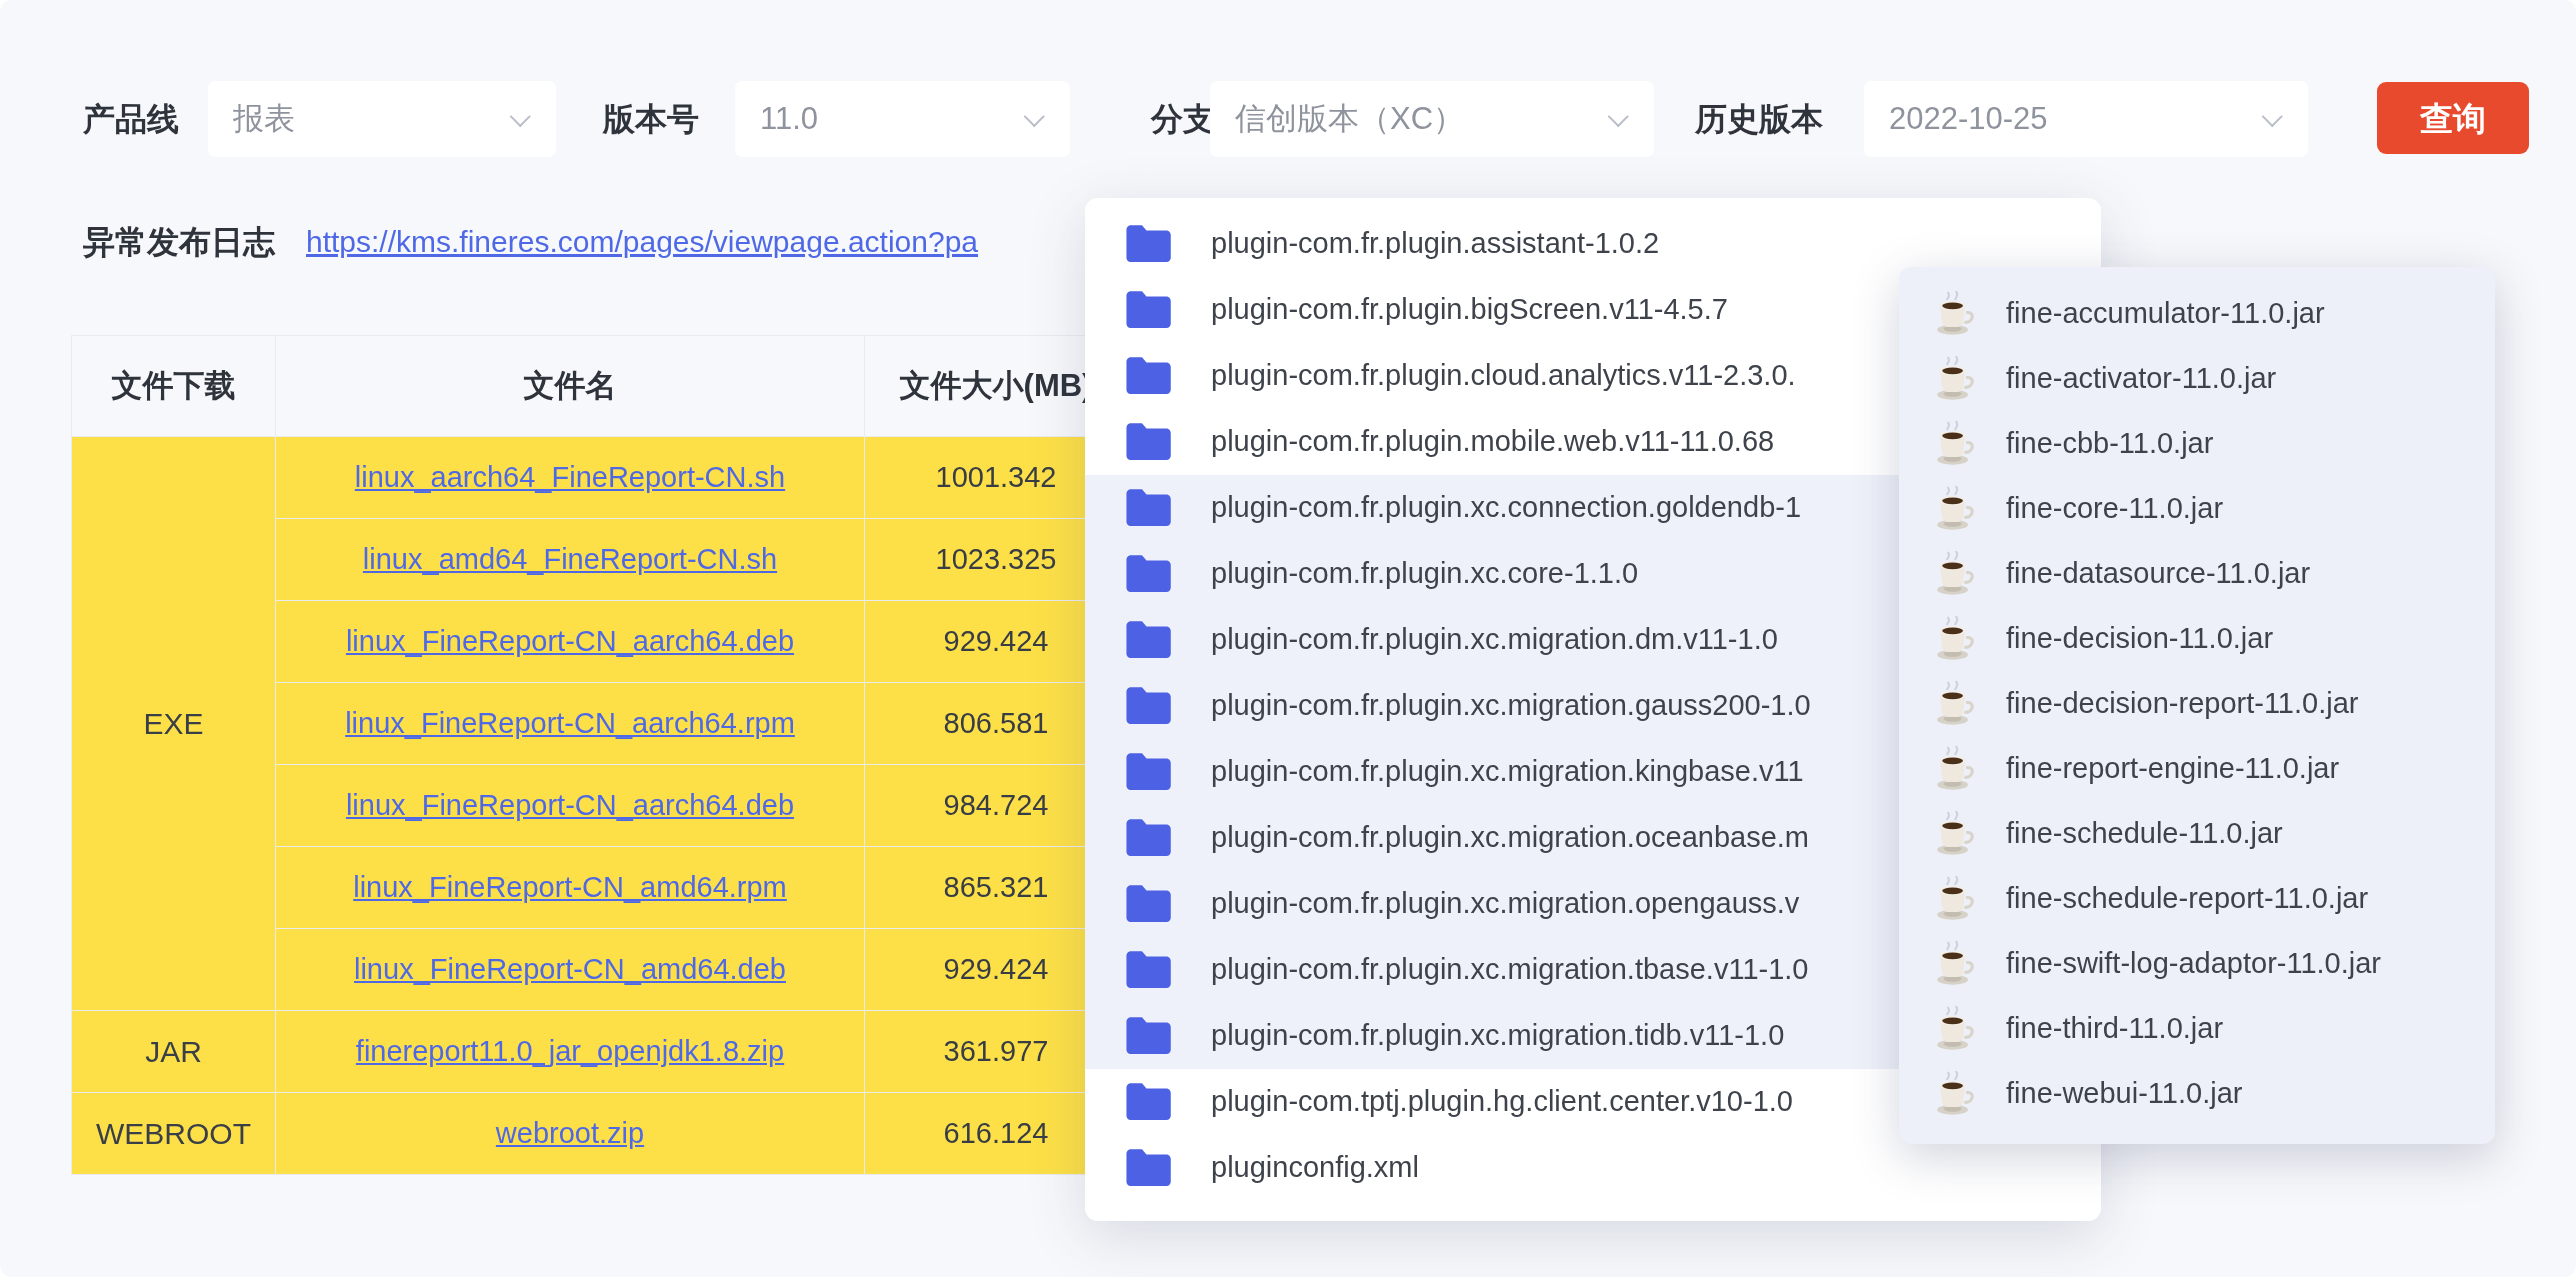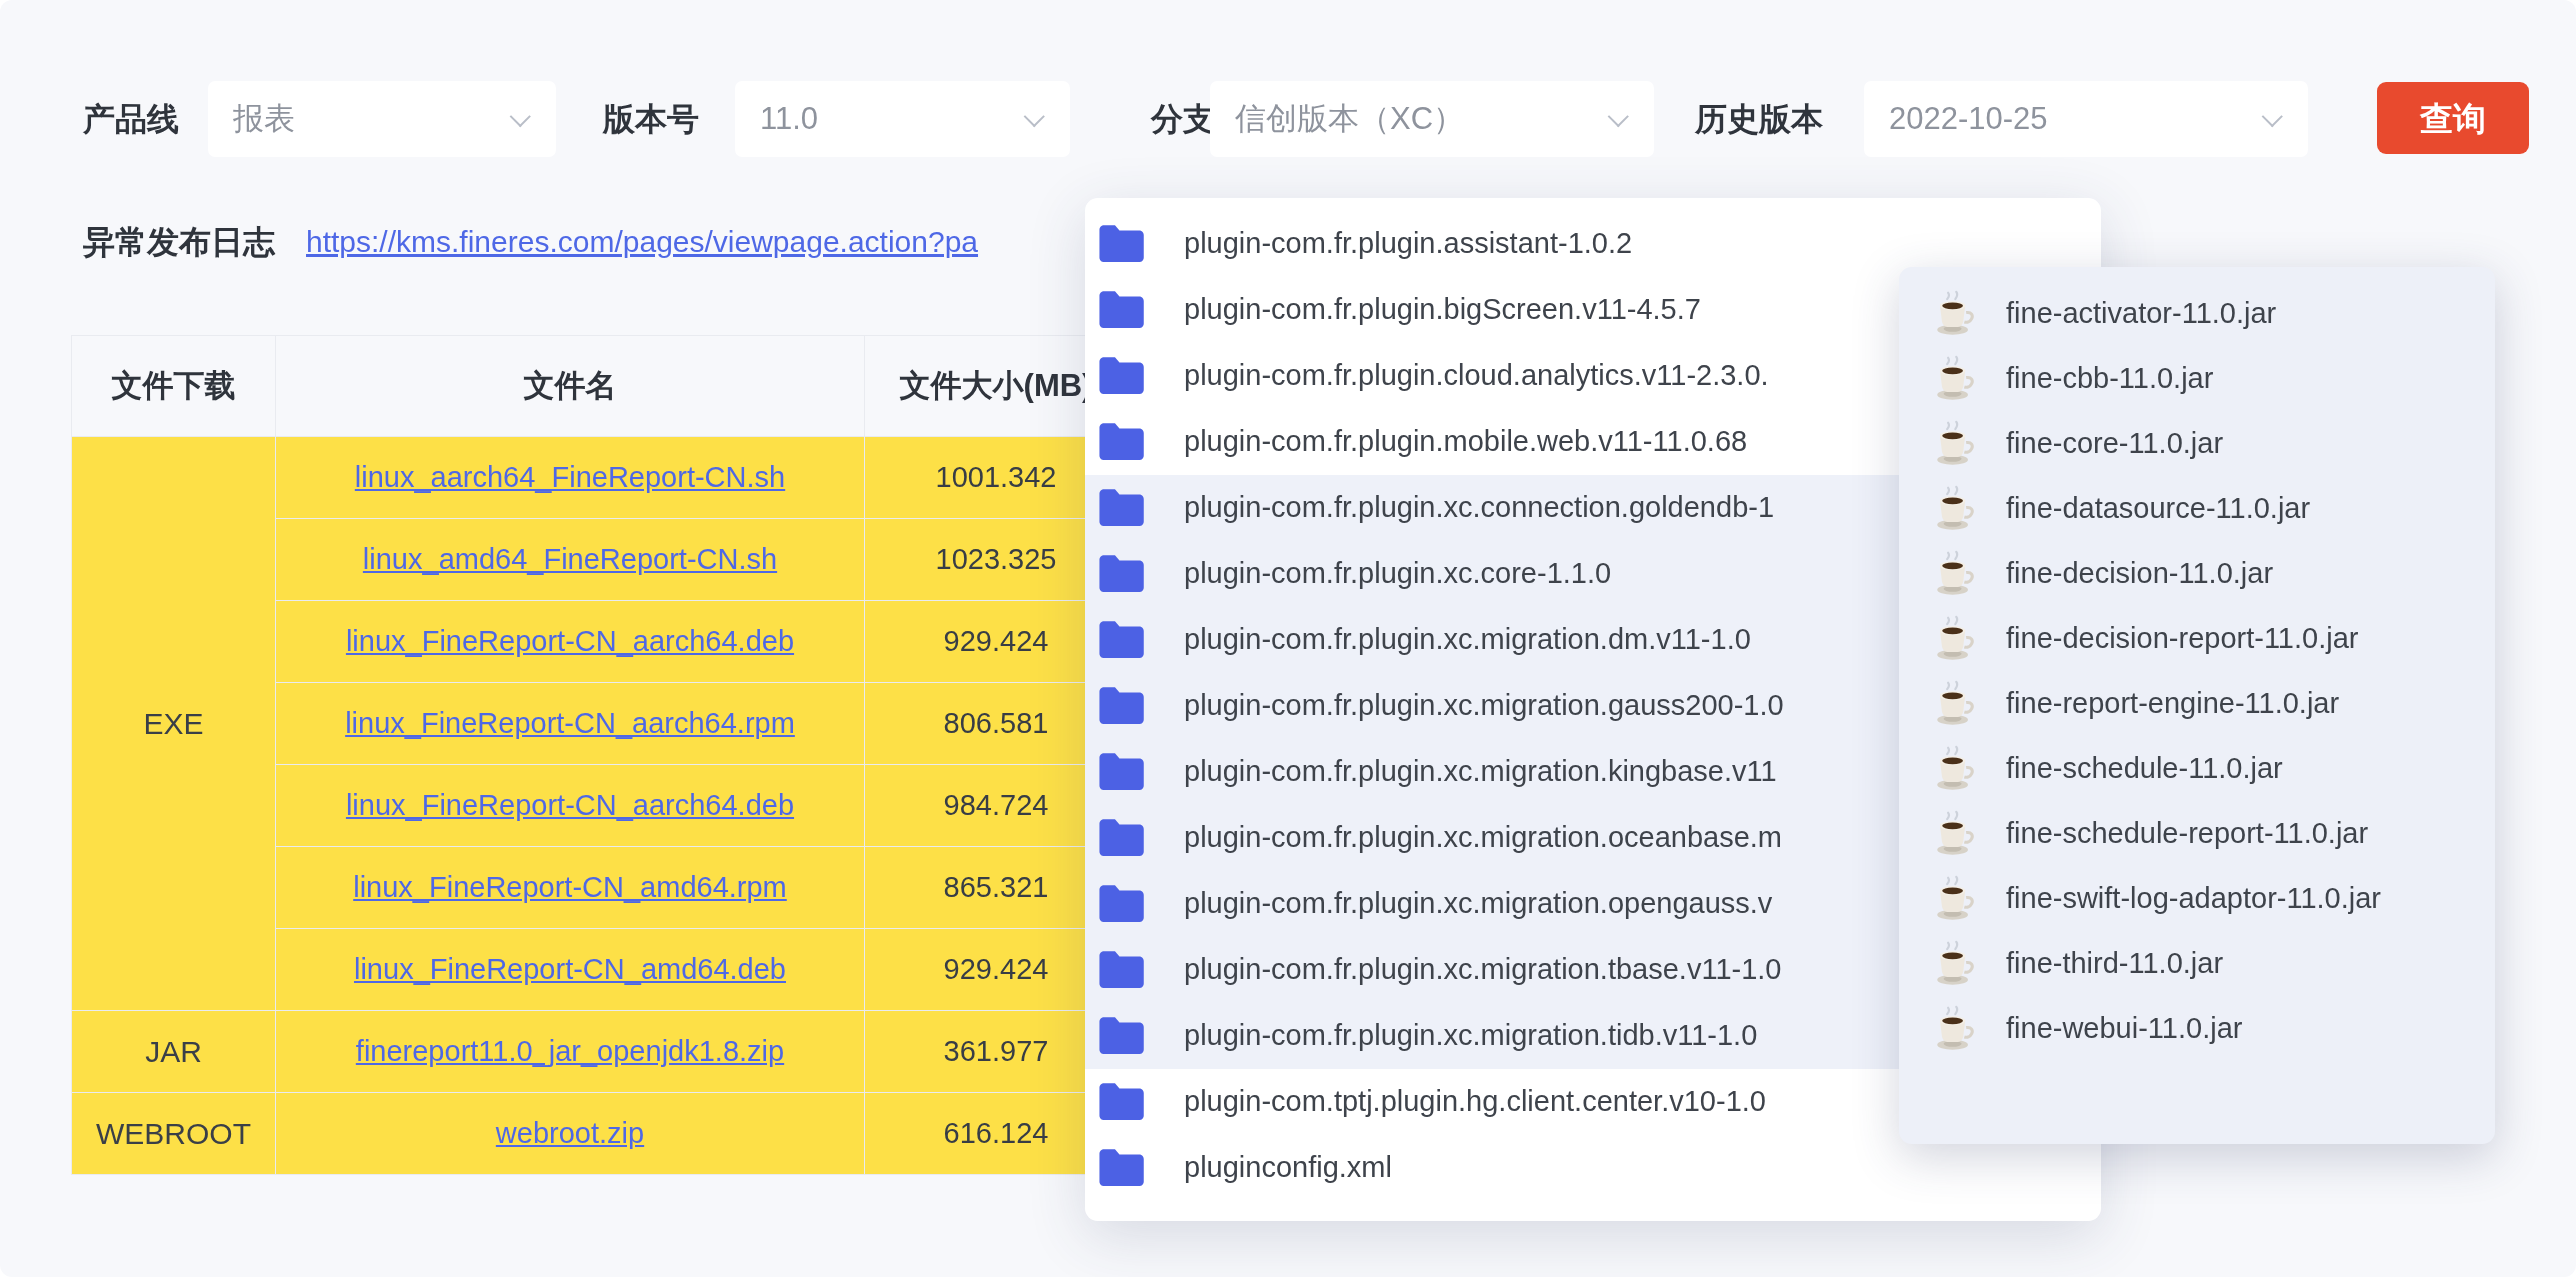--- a/index.html
+++ b/index.html
@@ -41,21 +41,21 @@
                        font-weight:bold;color:var(--txt-dark);text-align:center;}
   table.files tbody td{height:82px;background:#fde047;text-align:center;
                        font-size:29px;color:#383d45;}
   table.files td.group{font-size:30px;color:#3a3f47;}
   table.files a{color:var(--link);text-decoration:underline;}
 
   
   .popup{position:absolute;left:1085px;top:198px;width:1016px;height:1023px;
          background:#fff;border-radius:12.7px;padding:12.7px 0;overflow:hidden;z-index:10;
          box-shadow:0 14.5px 58px rgba(50,60,100,.16);}
-  .popup .row{height:66px;display:flex;align-items:center;padding-left:12px;
+  .popup .row{height:66px;display:flex;align-items:center;padding-left:39px;
               white-space:nowrap;cursor:pointer;}
   .popup .row.hl{background:var(--hl);}
   .popup .row svg{flex:0 0 auto;margin-right:38px;}
   .popup .row span{font-size:29px;color:var(--txt-body);}
 
   
   .jarpanel{position:absolute;left:1899px;top:267px;width:596px;height:877px;
             background:var(--panel);border-radius:12.7px;padding:13.6px 0;z-index:20;
             box-shadow:0 12.7px 47px rgba(50,60,100,.22);overflow:hidden;}
   .jarpanel .row{height:65px;display:flex;align-items:center;padding-left:31px;
@@ -251,20 +251,33 @@
         <svg width="47" height="47" viewBox="0 0 52 52">
           <path d="M20 3c2.5 3 .5 5-1 7" stroke="#c7ccd6" stroke-width="2.4" fill="none" stroke-linecap="round" opacity=".85"></path>
           <path d="M29 2c2.5 3 .5 6-1 8" stroke="#c7ccd6" stroke-width="2.4" fill="none" stroke-linecap="round" opacity=".85"></path>
           <ellipse cx="25" cy="44" rx="17" ry="5.5" fill="#d7d2c8"></ellipse>
           <ellipse cx="25" cy="43" rx="10" ry="3.2" fill="#c3bdb1"></ellipse>
           <path d="M40 25c6-1 8 3 6 7-1.6 3.2-5 4.4-8 3.4" fill="none" stroke="#d9d3c9" stroke-width="3.4"></path>
           <path d="M11 17h28l-2.2 17.5C36.2 38.6 33 41 29.5 41h-9C17 41 13.8 38.6 13.2 34.5L11 17z" fill="#eee8de"></path>
           <ellipse cx="25" cy="17.5" rx="14" ry="5" fill="#f4efe6"></ellipse>
           <ellipse cx="25" cy="17.5" rx="11.5" ry="3.8" fill="#4a3019"></ellipse>
         </svg>
+        <span>fine-accumulator-11.0.jar</span>
+      </div>
+      <div class="row">
+        <svg width="47" height="47" viewBox="0 0 52 52">
+          <path d="M20 3c2.5 3 .5 5-1 7" stroke="#c7ccd6" stroke-width="2.4" fill="none" stroke-linecap="round" opacity=".85"></path>
+          <path d="M29 2c2.5 3 .5 6-1 8" stroke="#c7ccd6" stroke-width="2.4" fill="none" stroke-linecap="round" opacity=".85"></path>
+          <ellipse cx="25" cy="44" rx="17" ry="5.5" fill="#d7d2c8"></ellipse>
+          <ellipse cx="25" cy="43" rx="10" ry="3.2" fill="#c3bdb1"></ellipse>
+          <path d="M40 25c6-1 8 3 6 7-1.6 3.2-5 4.4-8 3.4" fill="none" stroke="#d9d3c9" stroke-width="3.4"></path>
+          <path d="M11 17h28l-2.2 17.5C36.2 38.6 33 41 29.5 41h-9C17 41 13.8 38.6 13.2 34.5L11 17z" fill="#eee8de"></path>
+          <ellipse cx="25" cy="17.5" rx="14" ry="5" fill="#f4efe6"></ellipse>
+          <ellipse cx="25" cy="17.5" rx="11.5" ry="3.8" fill="#4a3019"></ellipse>
+        </svg>
         <span>fine-activator-11.0.jar</span>
       </div>
       <div class="row">
         <svg width="47" height="47" viewBox="0 0 52 52">
           <path d="M20 3c2.5 3 .5 5-1 7" stroke="#c7ccd6" stroke-width="2.4" fill="none" stroke-linecap="round" opacity=".85"></path>
           <path d="M29 2c2.5 3 .5 6-1 8" stroke="#c7ccd6" stroke-width="2.4" fill="none" stroke-linecap="round" opacity=".85"></path>
           <ellipse cx="25" cy="44" rx="17" ry="5.5" fill="#d7d2c8"></ellipse>
           <ellipse cx="25" cy="43" rx="10" ry="3.2" fill="#c3bdb1"></ellipse>
           <path d="M40 25c6-1 8 3 6 7-1.6 3.2-5 4.4-8 3.4" fill="none" stroke="#d9d3c9" stroke-width="3.4"></path>
           <path d="M11 17h28l-2.2 17.5C36.2 38.6 33 41 29.5 41h-9C17 41 13.8 38.6 13.2 34.5L11 17z" fill="#eee8de"></path>

